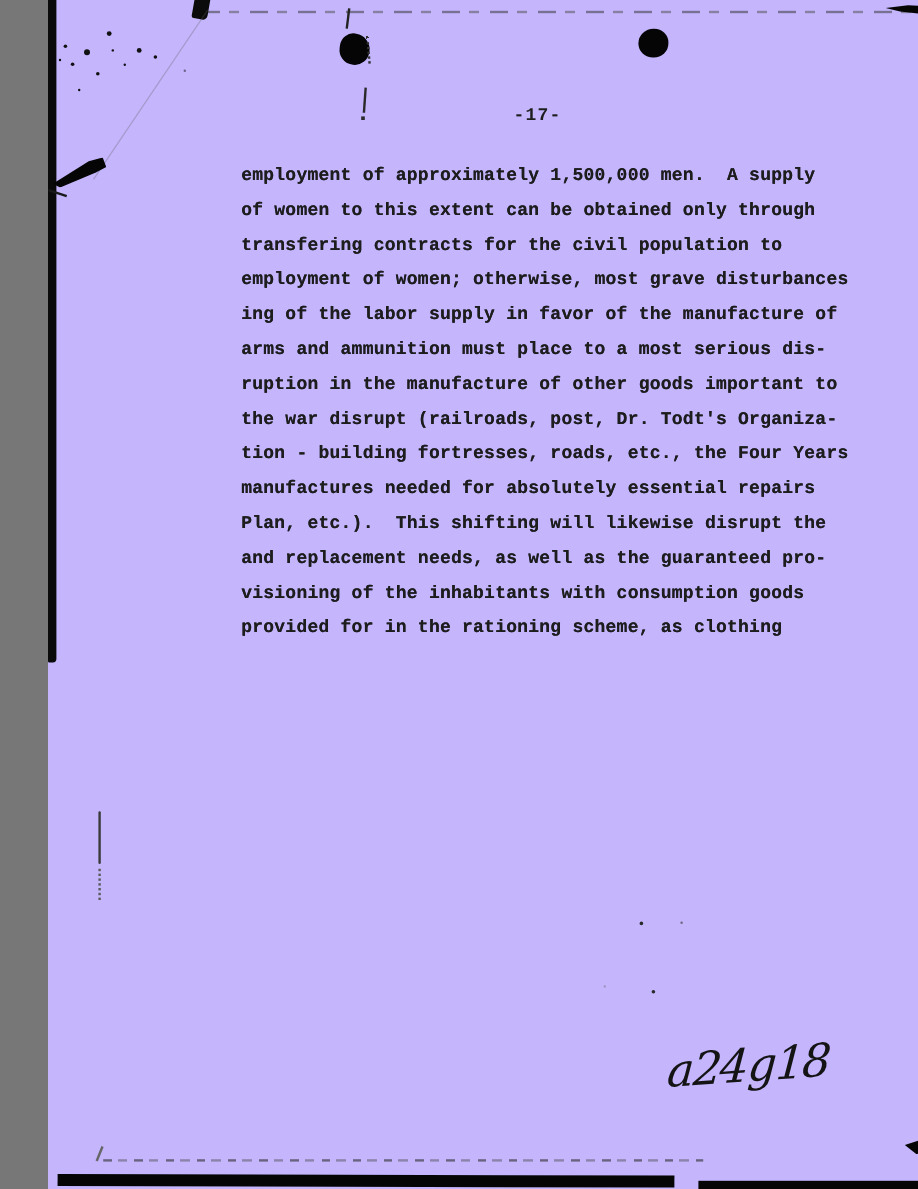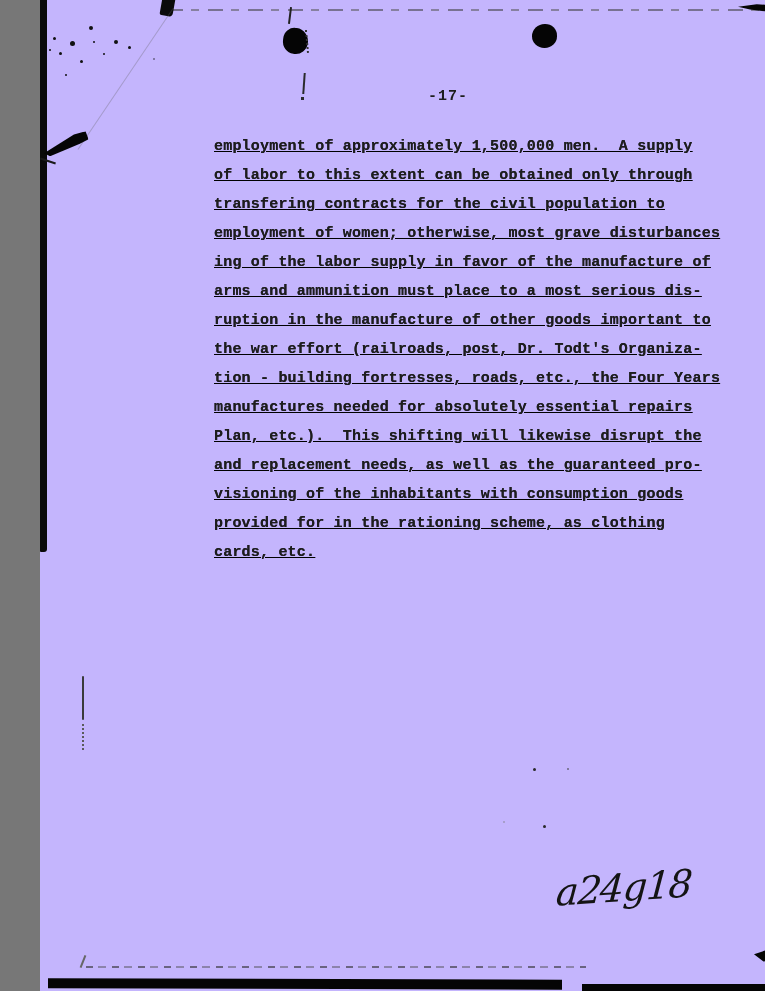--- a/index.html
+++ b/index.html
@@ -46,21 +46,21 @@
   .bottom-bar-left{position:absolute;left:8px;top:979px;width:514px;height:10px;background:#050505;transform:rotate(.15deg);}
   .bottom-bar-right{position:absolute;left:542px;top:984px;width:223px;height:8px;background:#050505;}
   .bottom-right-arrow{position:absolute;left:714px;top:946px;width:42px;height:15px;background:#050505;transform:rotate(-4deg);
     clip-path:polygon(0 45%,35% 20%,100% 0,74% 48%,98% 55%,55% 78%,22% 100%);}
   .bottom-right-tick{position:absolute;left:735px;top:962px;width:0;height:12px;border-left:2px dotted #333;}
   
   .page-number{
     position:absolute;left:388px;top:88px;
     font-size:15px;font-weight:700;color:#1d1d1d;letter-spacing:1px;white-space:pre;
   }
-  .text-block{position:absolute;left:174px;top:132px;text-decoration:underline;}
+  .text-block{position:absolute;left:161px;top:132px;}
   .typed-line{
     height:29px;line-height:29px;white-space:pre;
     font-size:15px;font-weight:700;color:#1d1d1d;
     letter-spacing:.2px;
     text-shadow:0 0 .5px rgba(20,20,20,.85);
   }
   
   .handwritten-note{
     position:absolute;left:516px;top:866px;
     font-family:"DejaVu Serif", serif;font-style:italic;
@@ -117,31 +117,30 @@
   <div class="bottom-dotted-line"></div>
   <div class="bottom-bar-left"></div>
   <div class="bottom-bar-right"></div>
   <div class="bottom-right-arrow"></div>
   <div class="bottom-right-tick"></div>
 
   <div class="page-number">-17-</div>
 
   <div class="text-block">
     <div class="typed-line">employment of approximately 1,500,000 men.  A supply</div>
-    <div class="typed-line">of labor to this extent can be obtained only through</div>
+    <div class="typed-line">of women to this extent can be obtained only through</div>
     <div class="typed-line">transfering contracts for the civil population to</div>
     <div class="typed-line">employment of women; otherwise, most grave disturbances</div>
     <div class="typed-line">ing of the labor supply in favor of the manufacture of</div>
     <div class="typed-line">arms and ammunition must place to a most serious dis-</div>
     <div class="typed-line">ruption in the manufacture of other goods important to</div>
-    <div class="typed-line">the war effort (railroads, post, Dr. Todt's Organiza-</div>
+    <div class="typed-line">the war disrupt (railroads, post, Dr. Todt's Organiza-</div>
     <div class="typed-line">tion - building fortresses, roads, etc., the Four Years</div>
     <div class="typed-line">manufactures needed for absolutely essential repairs</div>
     <div class="typed-line">Plan, etc.).  This shifting will likewise disrupt the</div>
     <div class="typed-line">and replacement needs, as well as the guaranteed pro-</div>
     <div class="typed-line">visioning of the inhabitants with consumption goods</div>
     <div class="typed-line">provided for in the rationing scheme, as clothing</div>
-    <div class="typed-line">cards, etc.</div>
   </div>
 
   <div class="handwritten-note">a 24 g 18</div>
 
 </div>
 
 </body></html>

